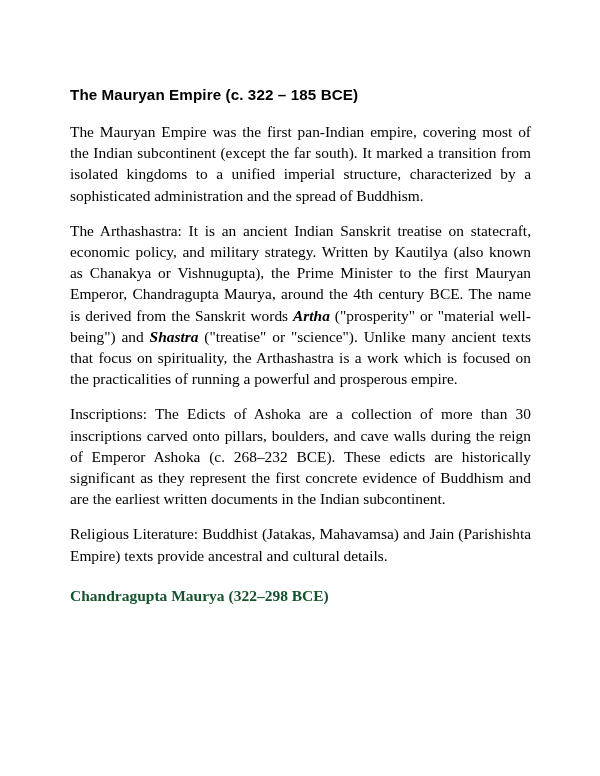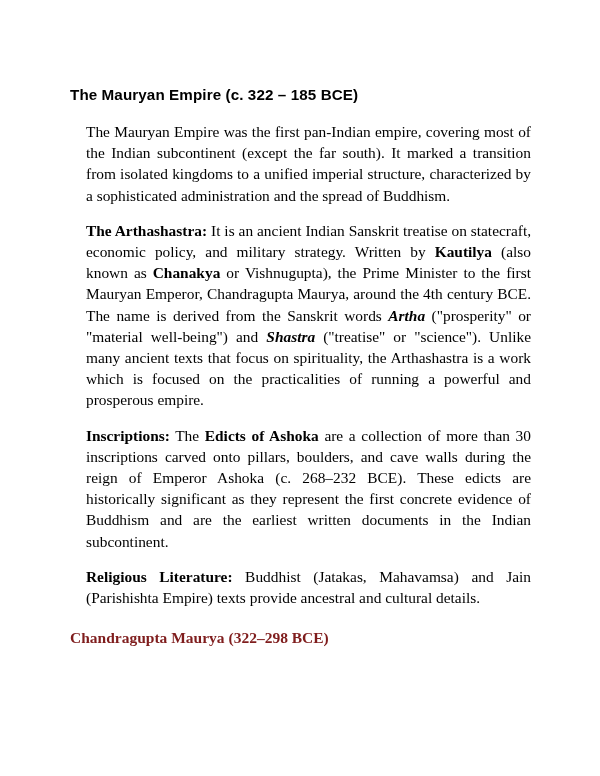--- a/index.html
+++ b/index.html
@@ -45,44 +45,44 @@
     margin: 28px 0 0 0;
     color: #000;
   }
 
   .sub-heading {
     font-family: "Liberation Serif", "DejaVu Serif", serif;
     font-weight: bold;
     font-size: 15.5px;
     line-height: 21px;
     margin: 19px 0 0 0;
-    color: #7f1d1d;
+    color: #14532d;
   }
 
   
   .para {
     font-size: 15.4px;
     line-height: 21.2px;
-    margin: 0 0 14px 16px;
+    margin: 0 0 14px 0;
     text-align: justify;
     text-justify: inter-word;
     color: #000;
   }
   .para:last-child { margin-bottom: 0; }
 
   .para.flush {
     text-align: left;
   }
 
   .para.after-heading {
     margin-top: 13px;
   }
 
   b, .b {
-    font-weight: bold;
+    font-weight: normal;
   }
   i, .i {
     font-style: italic;
     font-weight: bold;
   }
 </style>
 </head>
 <body>
 
 <div class="page">

